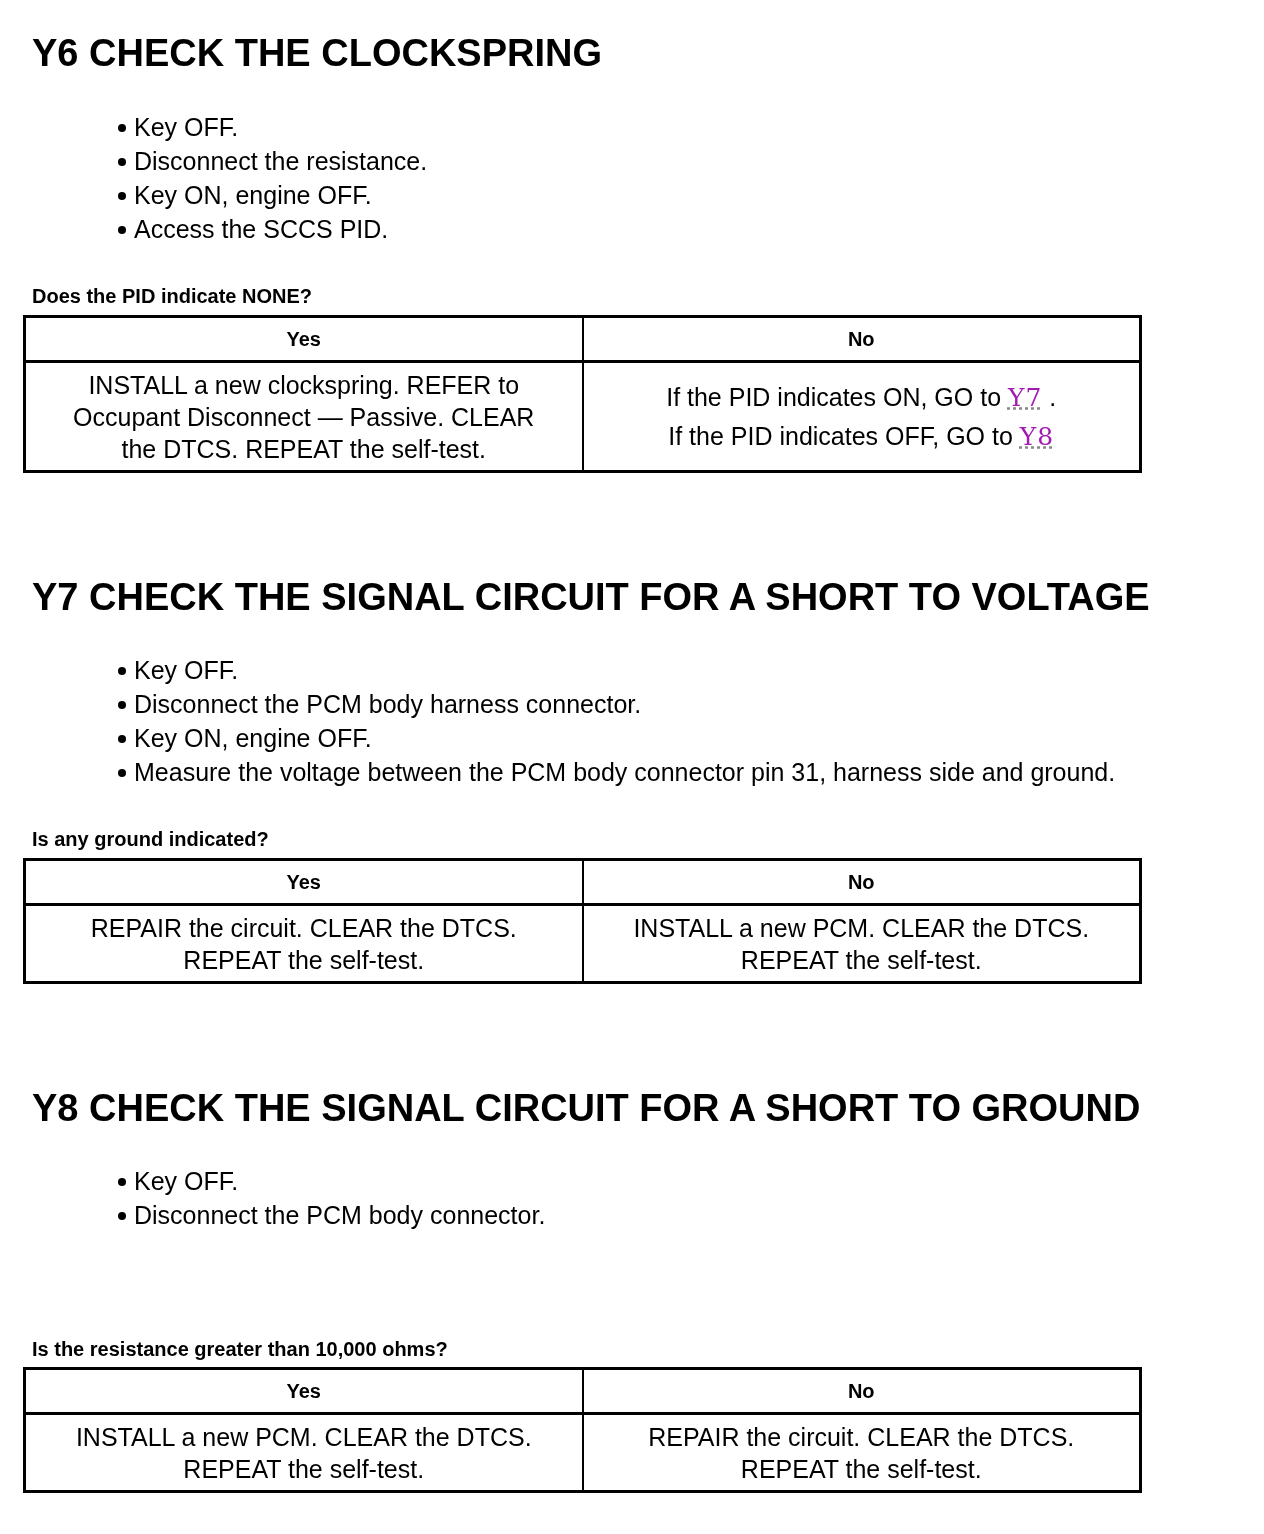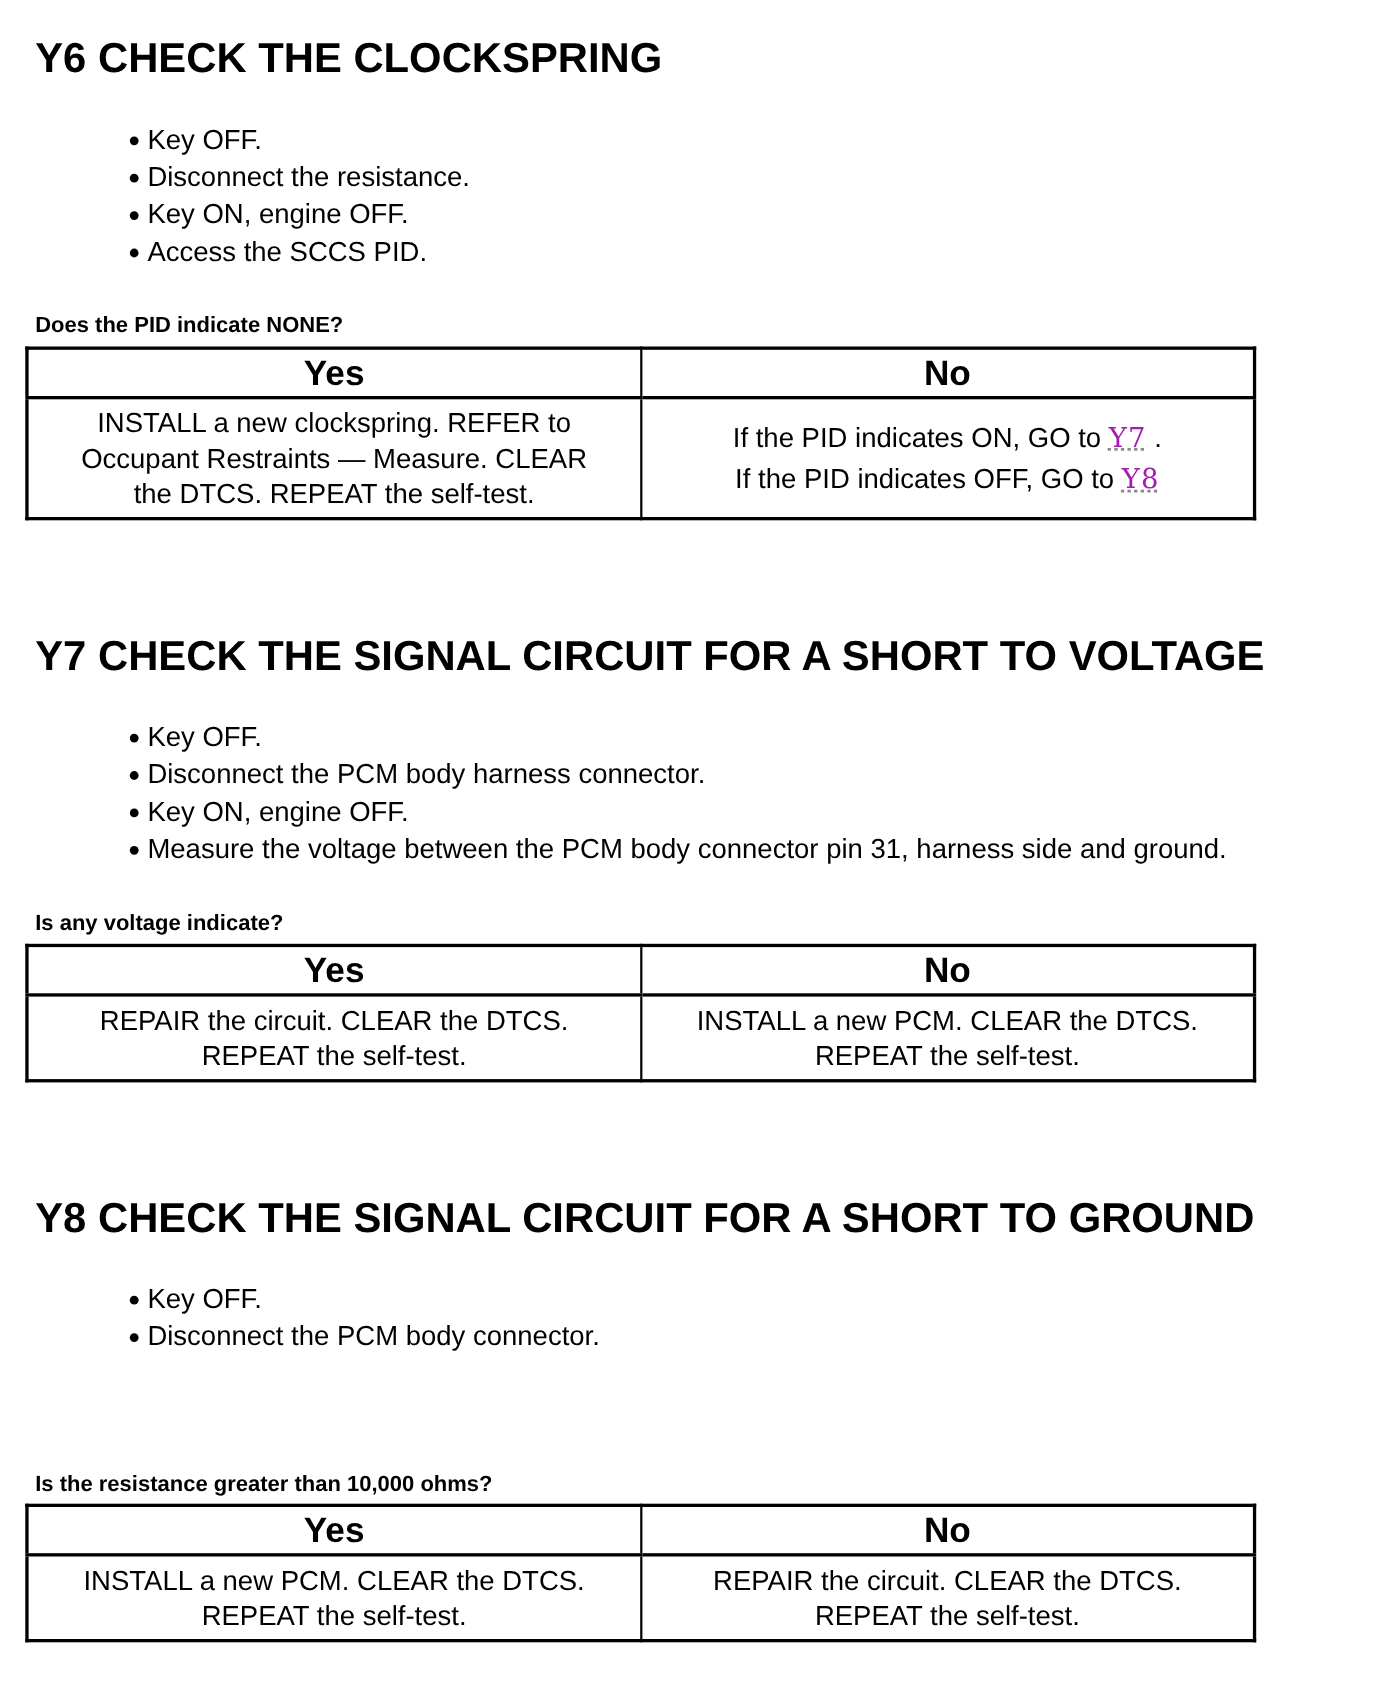--- a/index.html
+++ b/index.html
@@ -5,21 +5,21 @@
   html, body { margin: 0; padding: 0; background: #ffffff; }
   body { width: 1264px; height: 1534px; position: relative; color: #000; font-family: "Liberation Sans", sans-serif; overflow: hidden; }
   .section { position: absolute; left: 0; width: 1264px; }
   .title { position: absolute; left: 32px; font-weight: bold; font-size: 38px; letter-spacing: 0px; white-space: nowrap; }
   .steps { position: absolute; left: 116px; margin: 0; padding: 0; list-style: none; font-size: 25px; line-height: 34px; }
   .steps li { position: relative; padding-left: 18px; white-space: nowrap; }
   .steps li .bullet { position: absolute; left: 2px; top: 14px; width: 8px; height: 8px; border-radius: 50%; background: #000; }
   .steps li .wrap { display: block; padding-left: 32px; }
   .question { position: absolute; left: 32px; font-weight: bold; font-size: 20px; white-space: nowrap; }
   table.yn { position: absolute; left: 23px; width: 1119px; border-collapse: collapse; border: 3px solid #000; font-size: 25px; }
-  table.yn th { font-weight: bold; text-align: center; border: 2px solid #000; border-bottom: 3px solid #000; height: 42px; padding: 0; font-size: 32px; }
+  table.yn th { font-weight: bold; text-align: center; border: 2px solid #000; border-bottom: 3px solid #000; height: 42px; padding: 0; font-size: 20px; }
   table.yn td { border: 2px solid #000; vertical-align: middle; padding: 4px 8px; line-height: 32px; text-align: center; }
   table.yn col.c1 { width: 558px; }
   .link { font-family: "DejaVu Serif", serif; color: #a21caf; text-decoration: underline dotted #888; letter-spacing: 1px; }
 </style>
 </head>
 <body>
 
 <div class="section">
   <div class="title" style="top:32px;">Y6 CHECK THE CLOCKSPRING</div>
   <ul class="steps" style="top:110px;">
@@ -35,41 +35,41 @@
         <col>
       </colgroup>
     <tbody>
         <tr>
       <th>Yes</th>
       <th>No</th>
     </tr>
     <tr style="height:110px;">
       <td>
         <div>INSTALL a new clockspring. REFER to</div>
-        <div>Occupant Restraints — Measure. CLEAR</div>
+        <div>Occupant Disconnect — Passive. CLEAR</div>
         <div>the DTCS. REPEAT the self-test.</div>
       </td>
       <td style="line-height:38px;">
         <div><span>If the PID indicates ON, GO to </span><a class="link">Y7</a><span> .</span></div>
         <div><span>If the PID indicates OFF, GO to </span><a class="link">Y8</a></div>
       </td>
     </tr>
   </tbody>
     </table>
 </div>
 
 <div class="section">
   <div class="title" style="top:576px;">Y7 CHECK THE SIGNAL CIRCUIT FOR A SHORT TO VOLTAGE</div>
   <ul class="steps" style="top:653px;">
     <li><span class="bullet"></span><span>Key OFF.</span></li>
     <li><span class="bullet"></span><span>Disconnect the PCM body harness connector.</span></li>
     <li><span class="bullet"></span><span>Key ON, engine OFF.</span></li>
     <li><span class="bullet"></span><span>Measure the voltage between the PCM body connector pin 31, harness side and ground.</span></li>
   </ul>
-  <div class="question" style="top:828px;">Is any voltage indicate?</div>
+  <div class="question" style="top:828px;">Is any ground indicated?</div>
   <table class="yn" style="top:858px;">
     <colgroup>
         <col class="c1">
         <col>
       </colgroup>
     <tbody>
         <tr>
       <th>Yes</th>
       <th>No</th>
     </tr>

